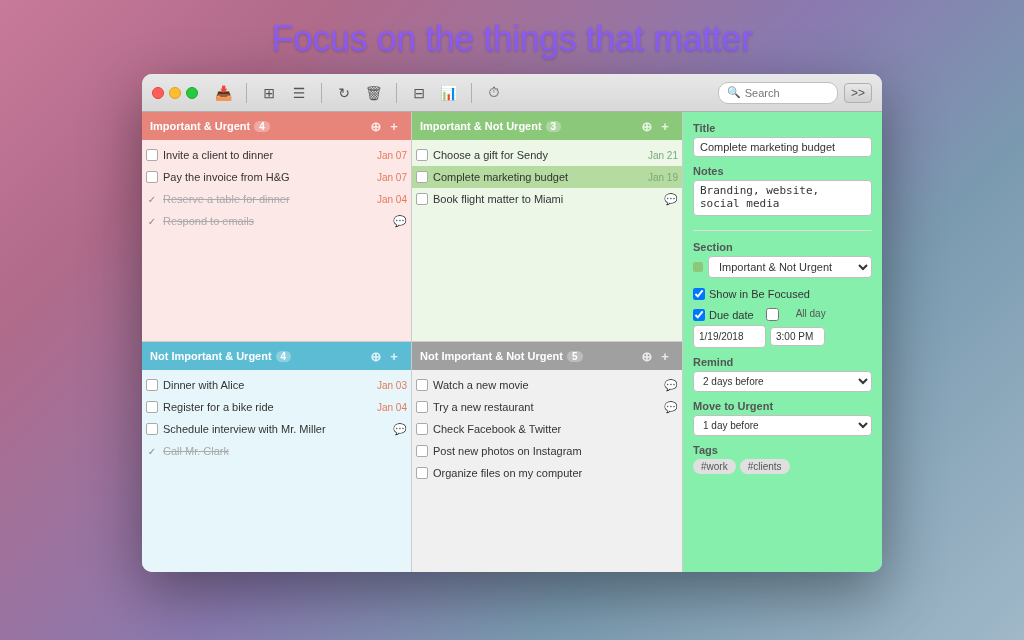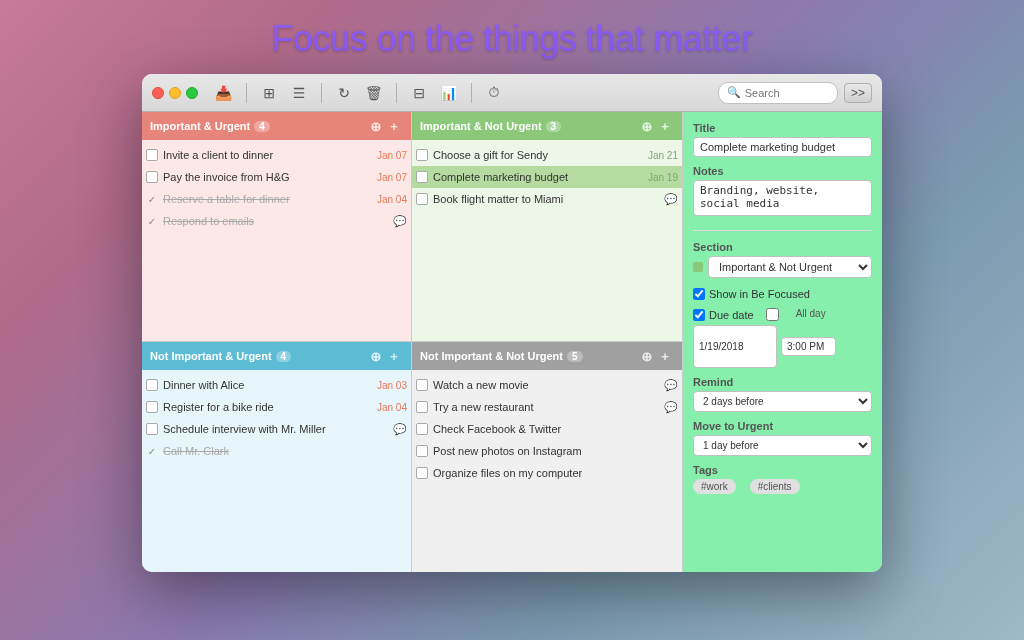--- a/index.html
+++ b/index.html
@@ -279,25 +279,25 @@
       height: 12px;
     }
     .date-row {
       display: flex;
       gap: 4px;
       align-items: center;
     }
     .date-input {
       border: 1px solid #c0c0c0;
       border-radius: 4px;
-      padding: 15px 5px;
-      font-size: 10px;
-      background: white;
-      color: #333;
-      width: 84px;
+      padding: 5px 5px;
+      font-size: 10px;
+      background: white;
+      color: #333;
+      width: 73px;
     }
     .time-input {
       border: 1px solid #c0c0c0;
       border-radius: 4px;
       padding: 3px 5px;
       font-size: 10px;
       background: white;
       color: #333;
       width: 55px;
     }
@@ -317,21 +317,21 @@
       flex: 1;
       border: 1px solid #c0c0c0;
       border-radius: 4px;
       padding: 3px 5px;
       font-size: 10px;
       background: white;
       color: #333;
     }
     .tags-row {
       display: flex;
-      gap: 14px;
+      gap: 4px;
       flex-wrap: wrap;
     }
     .tag {
       background: #e0e0e0;
       border-radius: 10px;
       padding: 2px 8px;
       font-size: 10px;
       color: #555;
     }
     .divider {

